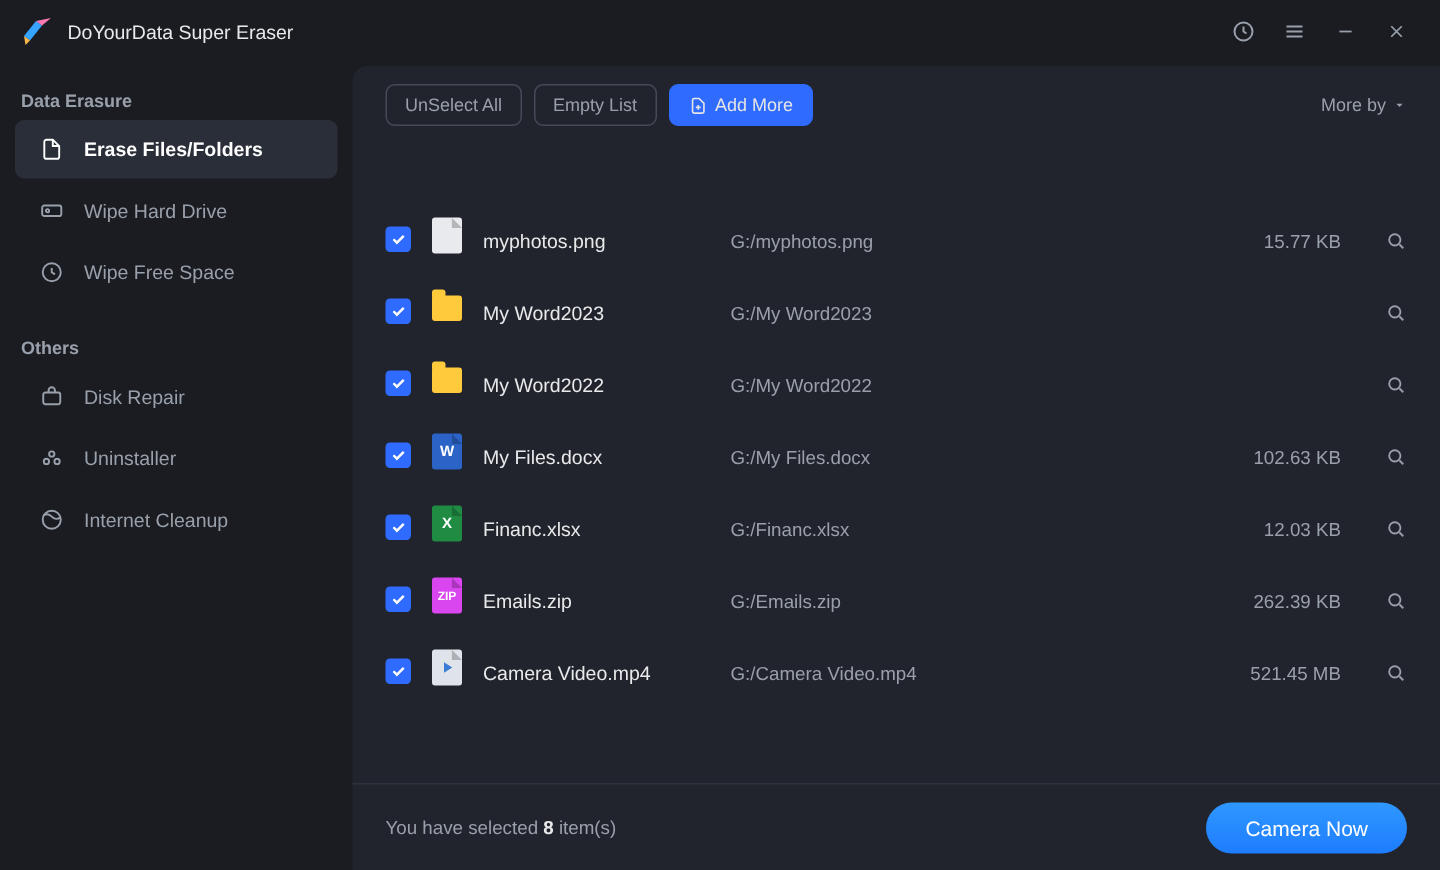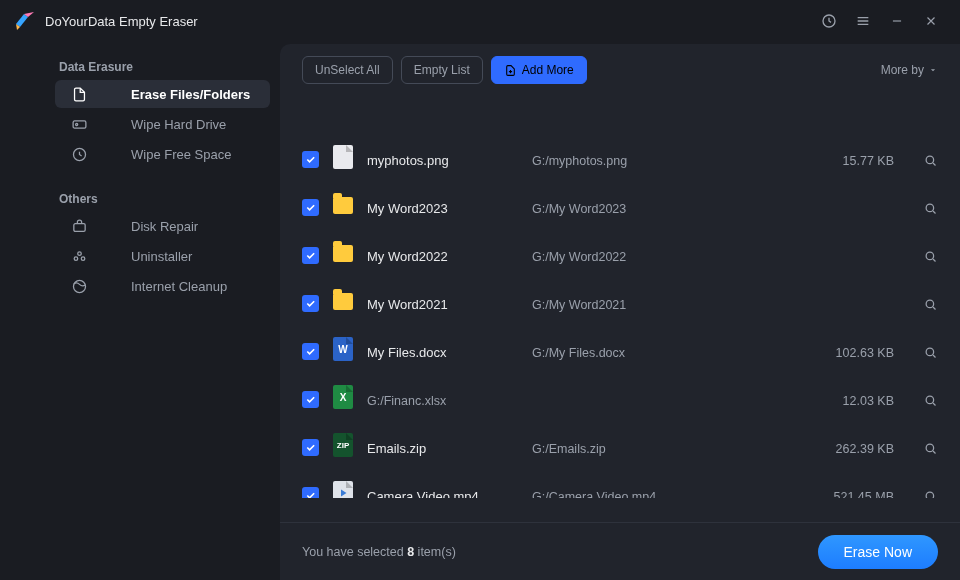--- a/index.html
+++ b/index.html
@@ -19,31 +19,31 @@
   html,body{width:960px;height:580px;overflow:hidden;background:var(--bg-main);color:var(--txt);}
   .app{display:flex;flex-direction:column;width:960px;height:580px;}
   
   .titlebar{height:42px;display:flex;align-items:center;padding:0 12px 0 14px;background:var(--bg-main);}
   .logo{width:22px;height:22px;margin-right:9px;display:flex;align-items:center;justify-content:center;}
   .app-title{font-size:13px;color:var(--txt);font-weight:500;}
   .tb-spacer{flex:1;}
   .tb-btn{width:34px;height:30px;display:flex;align-items:center;justify-content:center;color:var(--txt-dim);cursor:pointer;border-radius:4px;}
   
   .body{flex:1;display:flex;min-height:0;}
-  .sidebar{width:235px;background:var(--bg-sidebar);padding:10px 0 0 0;display:flex;flex-direction:column;margin-left:45px;}
+  .sidebar{width:235px;background:var(--bg-sidebar);padding:10px 0 0 0;display:flex;flex-direction:column;}
   .section-hdr{font-size:12px;color:var(--txt-dim);font-weight:600;padding:8px 14px 6px;}
-  .nav-item{display:flex;align-items:center;height:28px;padding:0 14px;margin:0 10px 2px;border-radius:6px;cursor:pointer;color:var(--txt-dim);font-size:13px;gap:30px;}
+  .nav-item{display:flex;align-items:center;height:39px;padding:0 14px;margin:0 10px 2px;border-radius:6px;cursor:pointer;color:var(--txt-dim);font-size:13px;}
   .nav-item .ico{width:20px;height:20px;margin-right:12px;display:flex;align-items:center;justify-content:center;}
   .nav-item.active{background:#2a2e38;color:#fff;font-weight:600;}
   .nav-item.active .ico svg{stroke:#fff;}
   
   .main{flex:1;display:flex;flex-direction:column;background:var(--bg-panel);border-radius:10px 0 0 0;margin-top:2px;min-width:0;gap:24px;}
   .toolbar{height:52px;display:flex;align-items:center;padding:0 22px;gap:8px;}
   .btn{height:28px;padding:0 12px;border:1px solid #444a57;border-radius:6px;background:transparent;color:var(--txt-dim);font-size:12px;display:flex;align-items:center;cursor:pointer;gap:5px;}
-  .btn.primary{background:var(--accent);border-color:var(--accent);color:#000000;}
+  .btn.primary{background:var(--accent);border-color:var(--accent);color:#e5e5e5;}
   .tb-spacer2{flex:1;}
   .sortby{display:flex;align-items:center;color:var(--txt-dim);font-size:12px;cursor:pointer;gap:4px;}
   
   .list{flex:1;overflow:auto;padding:0 14px 0 14px;}
   .row{display:flex;align-items:flex-end;height:48px;padding:0 8px;border-radius:6px;}
   .chk{width:17px;height:17px;border-radius:3px;background:var(--accent);display:flex;align-items:center;justify-content:center;margin-right:14px;flex-shrink:0;cursor:pointer;}
   .fico{width:20px;height:22px;margin-right:14px;display:flex;align-items:center;justify-content:center;flex-shrink:0;}
   .fname{width:165px;font-size:13px;color:var(--txt);font-weight:500;flex-shrink:0;overflow:hidden;text-overflow:ellipsis;white-space:nowrap;}
   .fpath{flex:1;font-size:12.5px;color:var(--txt-dim);overflow:hidden;text-overflow:ellipsis;white-space:nowrap;padding-right:10px;}
   .fsize{width:90px;font-size:12.5px;color:var(--txt-dim);text-align:right;flex-shrink:0;}
@@ -55,41 +55,41 @@
   .fspacer{flex:1;}
   .erase-btn{height:34px;padding:0 26px;border-radius:17px;border:none;background:linear-gradient(180deg,#2f97ff,#1d7dff);color:#fff;font-size:14px;font-weight:500;cursor:pointer;}
   
   .ft {width:20px;height:24px;border-radius:2px;position:relative;}
   .ft::after{content:"";position:absolute;top:0;right:0;width:7px;height:7px;background:rgba(0,0,0,.22);clip-path:polygon(0 0,100% 100%,0 100%);}
   .ft-blank{background:#e9eaee;}
   .ft-folder{width:21px;height:17px;background:#ffcb3d;border-radius:2px;position:relative;}
   .ft-folder::before{content:"";position:absolute;top:-4px;left:0;width:9px;height:5px;background:#ffcb3d;border-radius:2px 2px 0 0;}
   .ft-word{background:#2b63c7;}
   .ft-excel{background:#1f8b43;}
-  .ft-zip{background:#14532d;}
+  .ft-zip{background:#d946ef;}
   .ft-video{background:#dfe3ea;}
   .ft-letter{position:absolute;inset:0;display:flex;align-items:center;justify-content:center;color:#fff;font-size:10px;font-weight:700;}
   svg{display:block;}
 </style>
 </head>
 <body>
 
 <div class="app">
 
   <div class="titlebar">
     <span class="logo">
       <svg width="22" height="22" viewBox="0 0 22 22">
           <g>
             <path d="M2 14 L10 4 L14 7 L6 17 Z" fill="#36a4ff"></path>
             <path d="M10 4 L14 7 L20 2 Z" fill="#ff7ab5"></path>
             <path d="M2 14 L6 17 L3 20 Z" fill="#ffb64a"></path>
           </g>
         </svg>
     </span>
-    <span class="app-title">DoYourData Empty Eraser</span>
+    <span class="app-title">DoYourData Super Eraser</span>
     <span class="tb-spacer"></span>
     <span class="tb-btn">
       <svg width="16" height="16" viewBox="0 0 24 24" fill="none" stroke="currentColor" stroke-width="2">
           <circle cx="12" cy="12" r="9"></circle>
           <path d="M12 7v5l3 2"></path>
         </svg>
     </span>
     <span class="tb-btn">
       <svg width="16" height="16" viewBox="0 0 24 24" fill="none" stroke="currentColor" stroke-width="2">
           <path d="M4 7h16M4 12h16M4 17h16"></path>
@@ -248,39 +248,20 @@
               </svg>
             </span>
           </div>
           <div class="row">
             <span class="chk">
               <svg width="11" height="11" viewBox="0 0 24 24" fill="none" stroke="#fff" stroke-width="3.5">
                 <path d="M5 12l5 5L20 7"></path>
               </svg>
             </span>
             <span class="fico">
-              <div class="ft-folder"></div>
-            </span>
-            <span class="fname">My Word2021</span>
-            <span class="fpath">G:/My Word2021</span>
-            <span class="fsize"></span>
-            <span class="frow-act">
-              <svg width="15" height="15" viewBox="0 0 24 24" fill="none" stroke="currentColor" stroke-width="2">
-                <circle cx="11" cy="11" r="6"></circle>
-                <path d="m20 20-4-4"></path>
-              </svg>
-            </span>
-          </div>
-          <div class="row">
-            <span class="chk">
-              <svg width="11" height="11" viewBox="0 0 24 24" fill="none" stroke="#fff" stroke-width="3.5">
-                <path d="M5 12l5 5L20 7"></path>
-              </svg>
-            </span>
-            <span class="fico">
               <div class="ft ft-word">
                 <span class="ft-letter">W</span>
               </div>
             </span>
             <span class="fname">My Files.docx</span>
             <span class="fpath">G:/My Files.docx</span>
             <span class="fsize">102.63 KB</span>
             <span class="frow-act">
               <svg width="15" height="15" viewBox="0 0 24 24" fill="none" stroke="currentColor" stroke-width="2">
                 <circle cx="11" cy="11" r="6"></circle>
@@ -292,20 +273,21 @@
             <span class="chk">
               <svg width="11" height="11" viewBox="0 0 24 24" fill="none" stroke="#fff" stroke-width="3.5">
                 <path d="M5 12l5 5L20 7"></path>
               </svg>
             </span>
             <span class="fico">
               <div class="ft ft-excel">
                 <span class="ft-letter">X</span>
               </div>
             </span>
+            <span class="fname">Financ.xlsx</span>
             <span class="fpath">G:/Financ.xlsx</span>
             <span class="fsize">12.03 KB</span>
             <span class="frow-act">
               <svg width="15" height="15" viewBox="0 0 24 24" fill="none" stroke="currentColor" stroke-width="2">
                 <circle cx="11" cy="11" r="6"></circle>
                 <path d="m20 20-4-4"></path>
               </svg>
             </span>
           </div>
           <div class="row">
@@ -352,17 +334,17 @@
               </svg>
             </span>
           </div>
         </div>
 
       <div class="footer">
         <span class="ftxt">
           <span>You have selected </span><b>8</b><span> item(s)</span>
         </span>
         <span class="fspacer"></span>
-        <button class="erase-btn">Erase Now</button>
+        <button class="erase-btn">Camera Now</button>
       </div>
     </div>
   </div>
 </div>
 
 </body></html>

